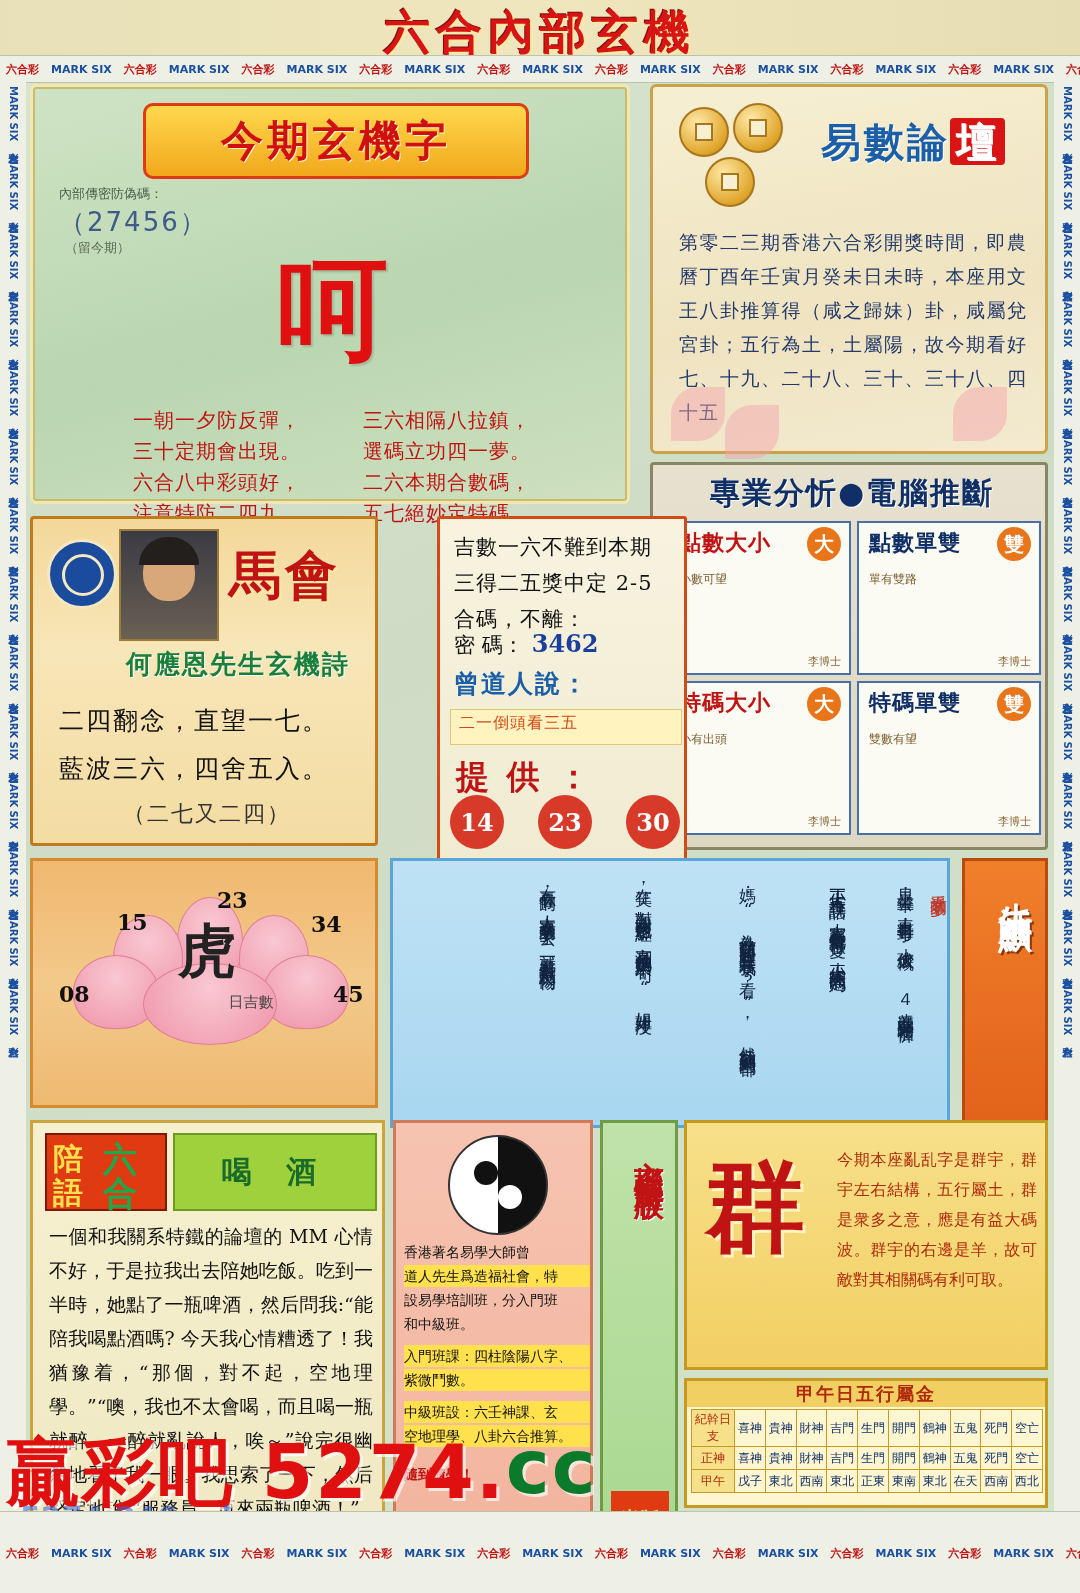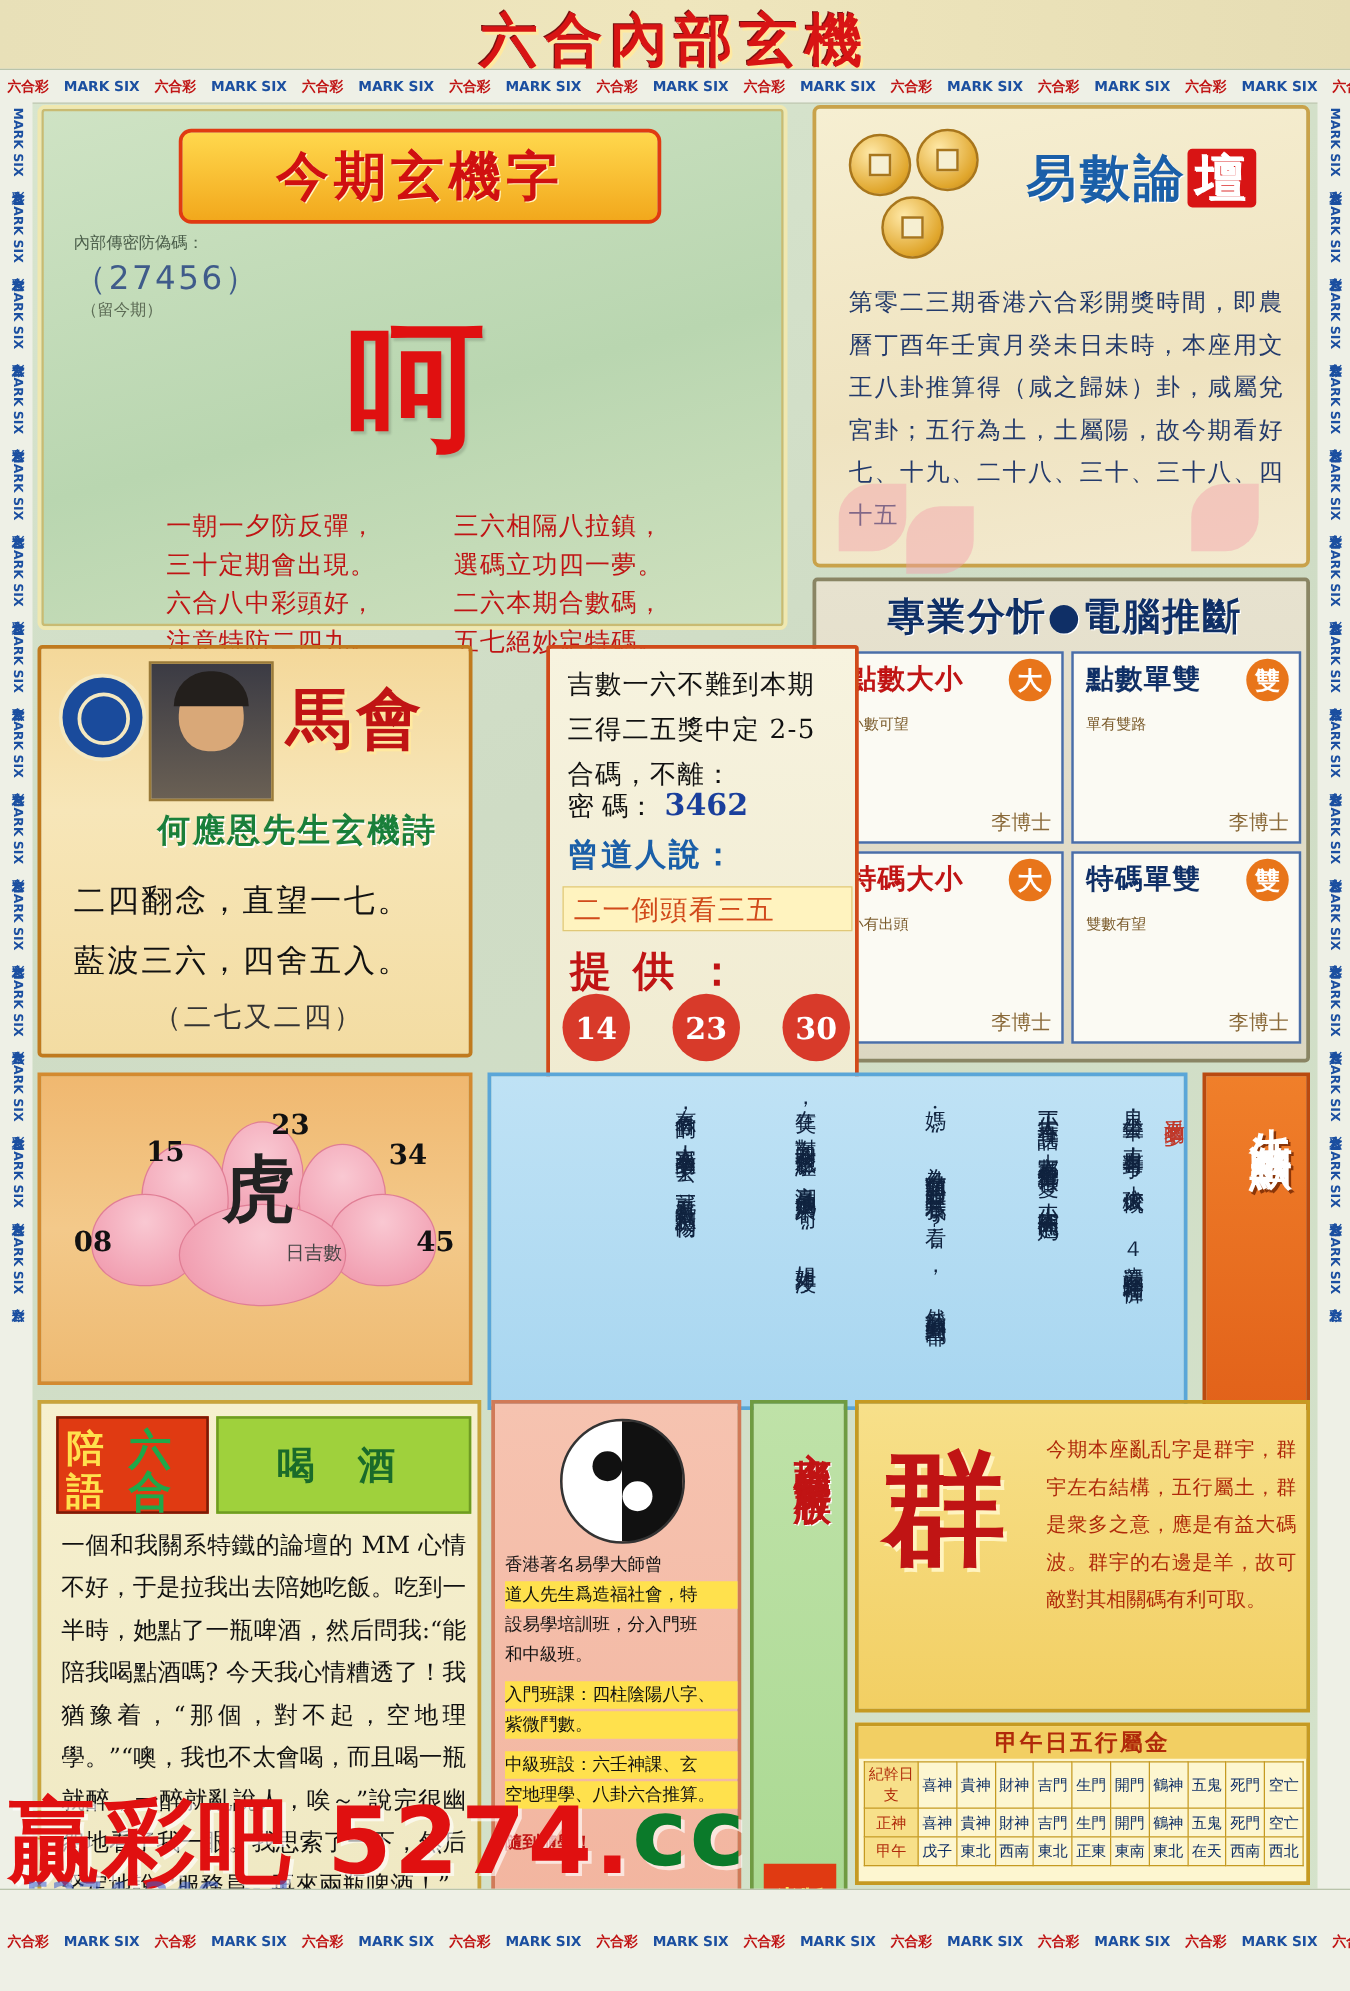--- a/index.html
+++ b/index.html
@@ -80,21 +80,21 @@
   .pa-cell.c3{left:14px;top:216px;}
   .pa-cell.c4{left:204px;top:216px;}
   .pa-head{position:absolute;left:0;top:0;width:100%;height:40px;display:flex;align-items:center;}
   .pa-head .lbl{font-family:"DejaVu Serif","Liberation Serif",serif;font-size:22px;font-weight:bold;
      color:#c01414;margin-left:10px;letter-spacing:1px;}
   .pa-head.blue .lbl{color:#0f2f66;}
   .pa-bubble{position:absolute;right:8px;top:4px;width:34px;height:34px;border-radius:50%;
      background:#e8751a;color:#fff;font-size:20px;font-weight:bold;display:flex;
      align-items:center;justify-content:center;font-family:"DejaVu Serif","Liberation Serif",serif;}
   .pa-note{position:absolute;left:10px;top:48px;font-size:12px;color:#7a5a2a;}
-  .pa-sign{position:absolute;right:8px;bottom:4px;font-size:16px;color:#8a6a3a;}
+  .pa-sign{position:absolute;right:8px;bottom:4px;font-size:11px;color:#8a6a3a;}
   
   .mahui{left:30px;top:516px;width:348px;height:330px;
      background:linear-gradient(180deg,#f4d89a,#f7e6b8 40%,#f3dca2);
      border:3px solid #c07a1e;border-radius:4px;}
   .mh-photo{position:absolute;left:86px;top:10px;width:96px;height:108px;
      background:linear-gradient(180deg,#3b3b44,#6a6054);border:2px solid #9a7b3a;}
   .mh-face{position:absolute;left:22px;top:12px;width:52px;height:58px;border-radius:50% 50% 45% 45%;
      background:#d9a878;}
   .mh-hair{position:absolute;left:18px;top:6px;width:60px;height:28px;border-radius:30px 30px 0 0;background:#231f1c;}
   .mh-logo{position:absolute;left:14px;top:20px;width:64px;height:64px;border-radius:50%;
@@ -117,21 +117,21 @@
      background:linear-gradient(180deg,#f7f3df,#efeacf);border:3px solid #d14a1a;border-radius:3px;margin-left:29px;}
   .js-line{position:absolute;left:14px;font-family:"DejaVu Serif","Liberation Serif",serif;
      font-size:21px;color:#111;letter-spacing:1px;}
   .js-pass{position:absolute;left:14px;top:110px;font-family:"DejaVu Serif","Liberation Serif",serif;
      font-size:21px;color:#111;}
   .js-pass b{color:#1a3f9c;font-size:24px;margin-left:8px;}
   .js-say{position:absolute;left:14px;top:148px;font-family:"DejaVu Serif","Liberation Serif",serif;
      font-size:25px;font-weight:bold;color:#1a5fa8;letter-spacing:2px;}
   .js-hl{position:absolute;left:10px;top:190px;width:230px;height:34px;background:#fff3bf;border:1px solid #e0c878;}
   .js-hl span{position:absolute;left:8px;top:3px;font-family:Liberation Mono, monospace;
-     font-size:22px;color:#d14a1a;letter-spacing:1px;}
+     font-size:16px;color:#d14a1a;letter-spacing:1px;}
   .js-sup{position:absolute;left:16px;top:236px;font-family:"DejaVu Serif","Liberation Serif",serif;
      font-size:33px;color:#c01414;font-weight:bold;letter-spacing:3px;}
   .js-balls{position:absolute;left:10px;top:276px;width:230px;display:flex;justify-content:space-between;}
   .ball{width:54px;height:54px;border-radius:50%;display:flex;align-items:center;justify-content:center;
      color:#fff;font-size:24px;font-weight:bold;font-family:"DejaVu Serif","Liberation Serif",serif;}
   
   .lotus{left:30px;top:858px;width:348px;height:250px;
      background:linear-gradient(180deg,#f0b870,#f3c98a 50%,#eeba72);border:3px solid #d38a30;}
   .lt-flower{position:absolute;left:40px;top:36px;width:270px;height:160px;}
   .lt-pet{position:absolute;background:radial-gradient(circle at 50% 30%,#f9c8d2,#ef93a8);

